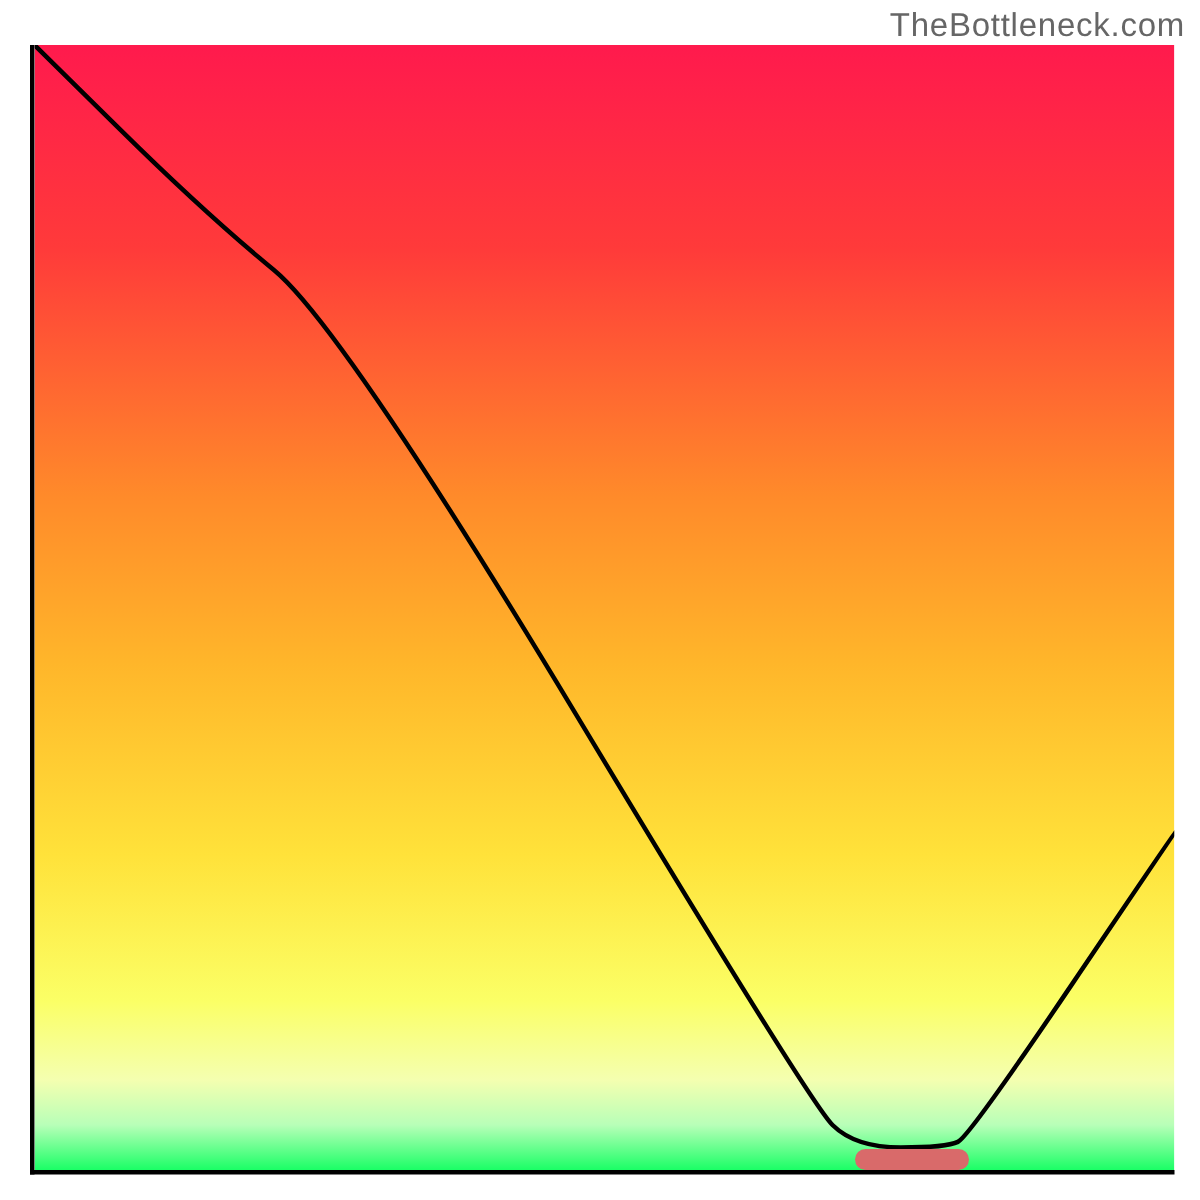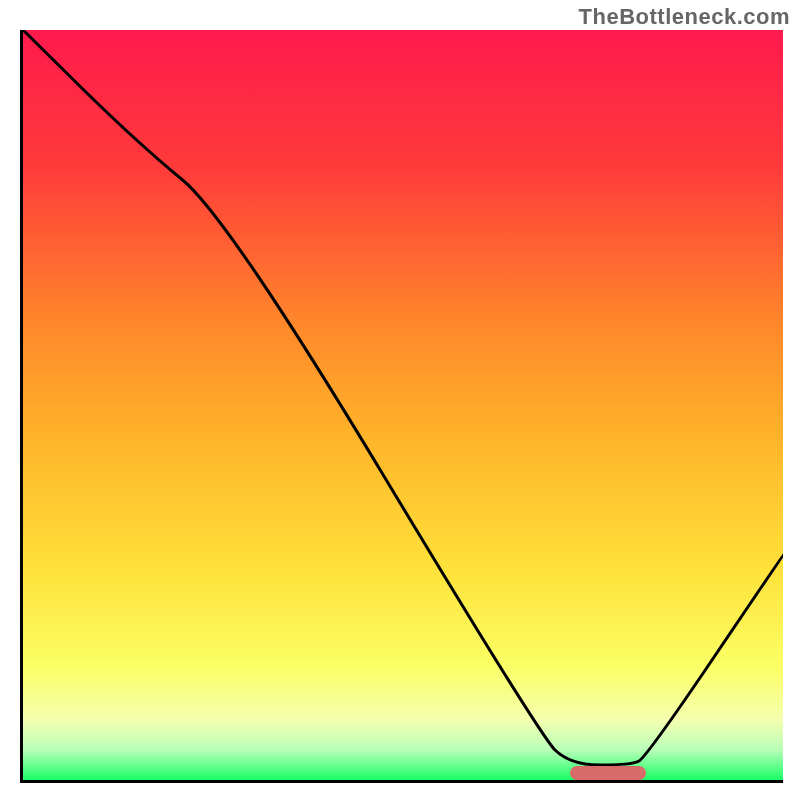--- a/index.html
+++ b/index.html
@@ -13,21 +13,21 @@
   .chart-wrap {
     position: relative;
     width: 800px;
     height: 800px;
   }
   .watermark {
     position: absolute;
     top: 4px;
     right: 10px;
     font-size: 22px;
-    font-weight: bold;
+    font-weight: normal;
     color: #666666;
     letter-spacing: 0.5px;
   }
   .plot-area {
     position: absolute;
     left: 20px;
     top: 30px;
     width: 760px;
     height: 750px;
     border-left: 3px solid #000;

